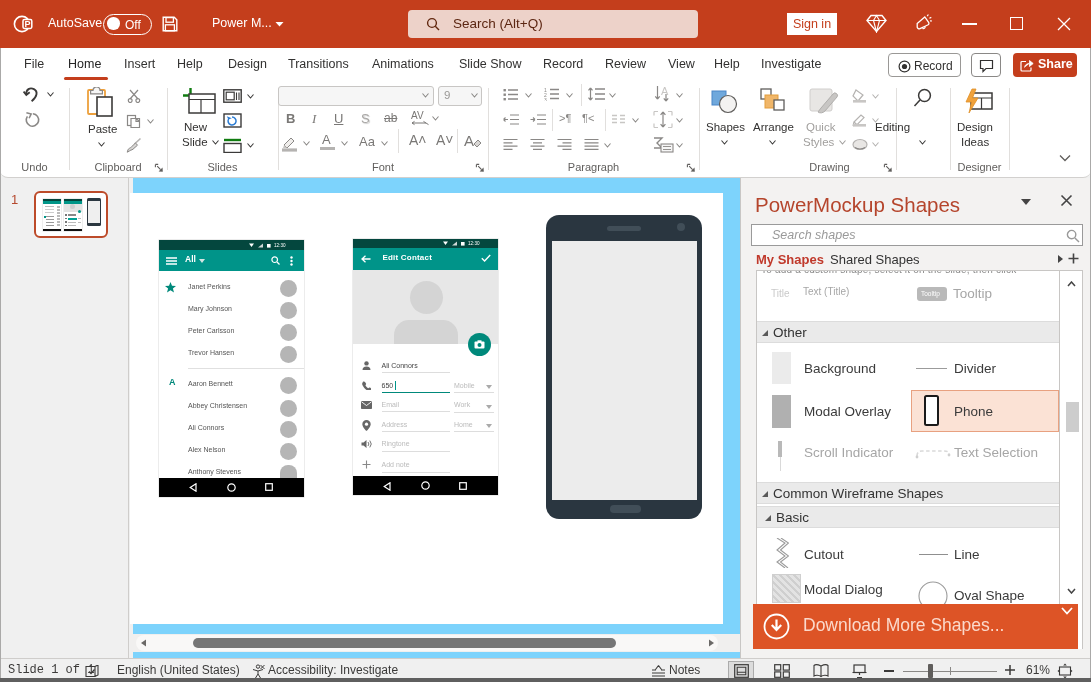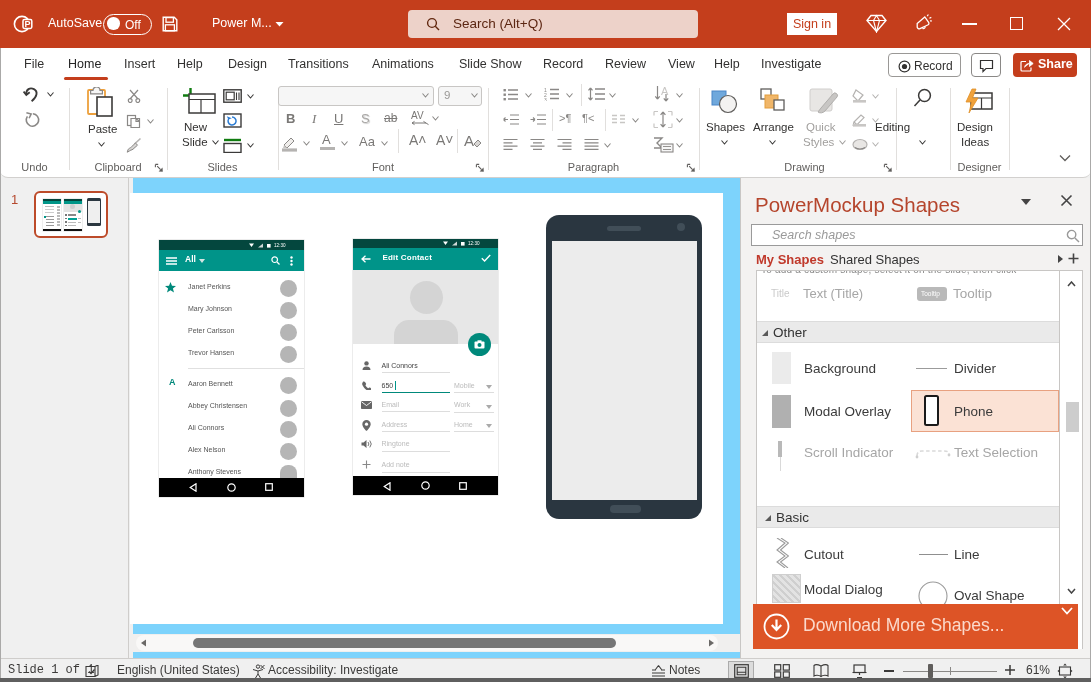--- a/index.html
+++ b/index.html
@@ -134,21 +134,21 @@
     <div class="gdiv" style="left:699px;"></div>
     <div class="gdiv" style="left:896px;"></div>
     <div class="gdiv" style="left:950px;"></div>
     <div class="gdiv" style="left:1009px;"></div>
 
     <div class="glabel" style="left:0px;width:69px;">Undo</div>
     <div class="glabel" style="left:69px;width:98px;">Clipboard</div>
     <div class="glabel" style="left:167px;width:111px;">Slides</div>
     <div class="glabel" style="left:278px;width:210px;">Font</div>
     <div class="glabel" style="left:488px;width:211px;">Paragraph</div>
-    <div class="glabel" style="left:706px;width:197px;">Drawing</div>
+    <div class="glabel" style="left:731px;width:197px;">Drawing</div>
     <div class="glabel" style="left:950px;width:59px;">Designer</div>
 
     <svg class="launcher" style="left:154px;" viewBox="0 0 10 10">
         <path d="M1.4 1.4 h2.8 M1.4 1.4 v2.8 M3.2 3.2 L6.6 6.6" stroke="#605e5c" stroke-width="1.1" fill="none"></path>
         <path d="M8.8 8.8 L8.5 4.6 L4.6 8.5 z" fill="#605e5c"></path>
       </svg>
     <svg class="launcher" style="left:475px;" viewBox="0 0 10 10">
         <path d="M1.4 1.4 h2.8 M1.4 1.4 v2.8 M3.2 3.2 L6.6 6.6" stroke="#605e5c" stroke-width="1.1" fill="none"></path>
         <path d="M8.8 8.8 L8.5 4.6 L4.6 8.5 z" fill="#605e5c"></path>
       </svg>
@@ -688,21 +688,21 @@
       </svg>
     <svg class="abs" style="left:327px;top:75px" width="11" height="11" viewBox="0 0 11 11">
         <path d="M5.5 0.5 v10 M0.5 5.5 h10" stroke="#444" stroke-width="1.6"></path>
       </svg>
 
     <div class="abs" style="left:15px;top:92px;width:322px;height:379px;background:#fff;border:1px solid #c8c6c4;border-bottom:none;overflow:hidden;">
 
       <div class="abs" style="left:4px;top:-7px;width:300px;font-size:10px;color:#888;letter-spacing:0.2px;">To add a custom shape, select it on the slide, then click</div>
 
       <div class="abs" style="left:14px;top:17px;font-size:10px;color:#c9c9c9;">Title</div>
-      <div class="abs" style="left:46px;top:15px;font-size:13px;color:#a6a6a6;">Text (Title)</div>
+      <div class="abs" style="left:46px;top:15px;font-size:10px;color:#a6a6a6;">Text (Title)</div>
       <div class="abs" style="left:160px;top:16px;width:30px;height:14px;border-radius:3px;background:#b9b9b9;">
         <div class="abs" style="left:4px;top:3px;font-size:6.5px;color:#fff;">Tooltip</div>
       </div>
       <div class="abs" style="left:196px;top:15px;font-size:13.5px;color:#a6a6a6;">Tooltip</div>
 
       <div class="abs" style="left:0;top:50px;width:322px;height:22px;background:#eaeaea;border-top:1px solid #dcdcdc;border-bottom:1px solid #dcdcdc;">
         <svg class="abs" style="left:4px;top:7px" width="8" height="8" viewBox="0 0 8 8">
             <path d="M7 1 V7 H1 z" fill="#595959"></path>
           </svg>
         <div class="abs" style="left:16px;top:3px;font-size:13.5px;color:#333;">Other</div>
@@ -722,20 +722,26 @@
       <div class="abs" style="left:21px;top:170px;width:4px;height:16px;background:#b9b9b9;"></div>
       <div class="abs" style="left:22.5px;top:186px;width:1px;height:14px;background:#d9d9d9;"></div>
       <div class="abs" style="left:47px;top:174px;font-size:13.5px;color:#a6a6a6;">Scroll Indicator</div>
       <svg class="abs" style="left:158px;top:176px" width="36" height="12" viewBox="0 0 36 12">
           <path d="M2 9 Q2 4 7 4 L29 4 Q34 4 34 7" fill="none" stroke="#d9d9d9" stroke-width="1.6" stroke-dasharray="3.5 2.5"></path>
           <circle cx="2" cy="10" r="1.4" fill="#cfcfcf"></circle>
           <circle cx="34" cy="8" r="1.4" fill="#cfcfcf"></circle>
         </svg>
       <div class="abs" style="left:197px;top:174px;font-size:13.5px;color:#a6a6a6;">Text Selection</div>
 
+      <div class="abs" style="left:0;top:211px;width:322px;height:22px;background:#eaeaea;border-top:1px solid #dcdcdc;border-bottom:1px solid #dcdcdc;">
+        <svg class="abs" style="left:4px;top:7px" width="8" height="8" viewBox="0 0 8 8">
+            <path d="M7 1 V7 H1 z" fill="#595959"></path>
+          </svg>
+        <div class="abs" style="left:16px;top:3px;font-size:13.5px;color:#333;">Common Wireframe Shapes</div>
+      </div>
 
       <div class="abs" style="left:0;top:235px;width:322px;height:22px;background:#eaeaea;border-top:1px solid #dcdcdc;border-bottom:1px solid #dcdcdc;">
         <svg class="abs" style="left:7px;top:7px" width="8" height="8" viewBox="0 0 8 8">
             <path d="M7 1 V7 H1 z" fill="#595959"></path>
           </svg>
         <div class="abs" style="left:19px;top:3px;font-size:13.5px;color:#333;">Basic</div>
       </div>
 
       <svg class="abs" style="left:19px;top:267px" width="13" height="30" viewBox="0 0 13 30">
           <path d="M1 0 L9 5 L1 12 L9 18 L1 24 L9 30 M5 0 L12.5 5 L4.5 12 L12.5 18 L4.5 24 L12 30" fill="none" stroke="#9b9b9b" stroke-width="1.1"></path>

